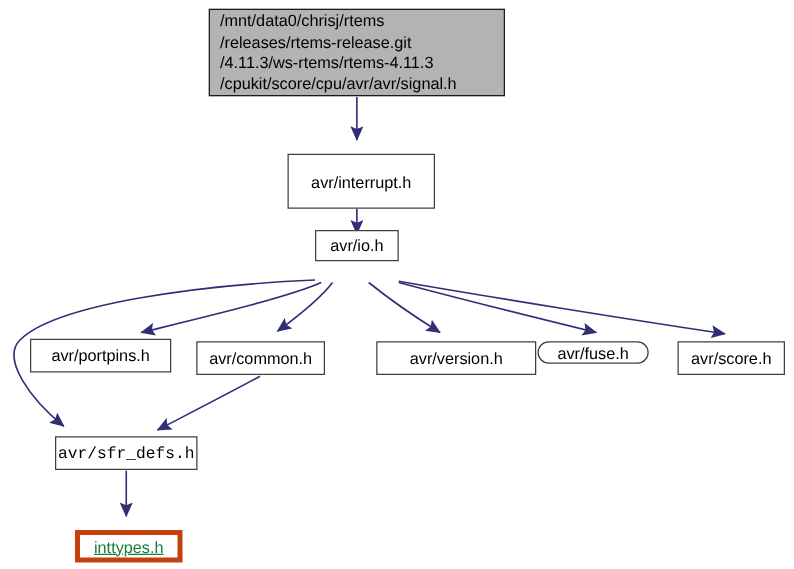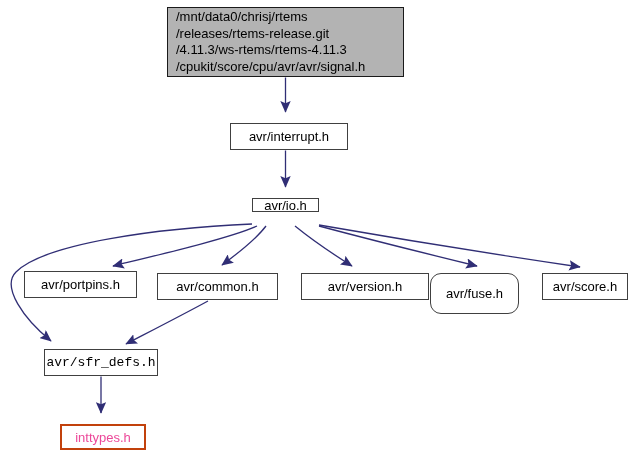--- a/index.html
+++ b/index.html
@@ -44,22 +44,23 @@
   }
   .node.root {
     background: #b3b3b3;
     border: 1px solid #1a1a1a;
     text-align: left;
     justify-content: flex-start;
     padding: 3px 6px 3px 8px;
     line-height: 16.5px;
   }
   .node.external {
-    border: 2px solid #c2410c;
-    color: #ec4899;
+    border: 4px solid #c2410c;
+    color: #15803d;
+    text-decoration: underline;
   }
   .node-label {
     display: block;
     pointer-events: none;
   }
 </style>
 </head>
 <body>
 
 <div id="graph-canvas">
@@ -82,24 +83,24 @@
         <path d="M 208,301 C 186,313 151,331 126,344" marker-end="url(#arrowhead)" stroke="#302e75"></path>
         <path d="M 101,376.5 L 101,413" marker-end="url(#arrowhead)" stroke="#302e75"></path>
       </g>
   </svg>
 
   <div id="nodes">
       <div class="node root" style="left: 167px; top: 7px; width: 237px; height: 70px;"><span class="node-label">/mnt/data0/chrisj/rtems
 /releases/rtems-release.git
 /4.11.3/ws-rtems/rtems-4.11.3
 /cpukit/score/cpu/avr/avr/signal.h</span></div>
-      <div class="node" style="left: 230px; top: 123px; width: 118px; height: 27px;"><span class="node-label">avr/interrupt.h</span></div>
-      <div class="node" style="left: 252px; top: 198px; width: 67px; height: 14px;"><span class="node-label">avr/io.h</span></div>
+      <div class="node" style="left: 230px; top: 123px; width: 118px; height: 44px;"><span class="node-label">avr/interrupt.h</span></div>
+      <div class="node" style="left: 252px; top: 184px; width: 67px; height: 25px;"><span class="node-label">avr/io.h</span></div>
       <div class="node" style="left: 24px; top: 271px; width: 113px; height: 27px;"><span class="node-label">avr/portpins.h</span></div>
-      <div class="node" style="left: 157px; top: 273px; width: 121px; height: 27px;"><span class="node-label">avr/common.h</span></div>
+      <div class="node" style="left: 157px; top: 273px; width: 103px; height: 27px;"><span class="node-label">avr/common.h</span></div>
       <div class="node" style="left: 301px; top: 273px; width: 128px; height: 27px;"><span class="node-label">avr/version.h</span></div>
-      <div class="node" style="left: 430px; top: 273px; width: 89px; height: 41px; border-radius: 11px;"><span class="node-label">avr/fuse.h</span></div>
+      <div class="node" style="left: 430px; top: 273px; width: 89px; height: 18px; border-radius: 11px;"><span class="node-label">avr/fuse.h</span></div>
       <div class="node" style="left: 542px; top: 273px; width: 86px; height: 27px;"><span class="node-label">avr/score.h</span></div>
       <div class="node" style="left: 44px; top: 349px; width: 114px; height: 27px; font-family: Liberation Mono, monospace;"><span class="node-label">avr/sfr_defs.h</span></div>
       <div class="node external" style="left: 60px; top: 424px; width: 86px; height: 26px;"><span class="node-label">inttypes.h</span></div>
     </div>
 
 </div>
 
 </body></html>

